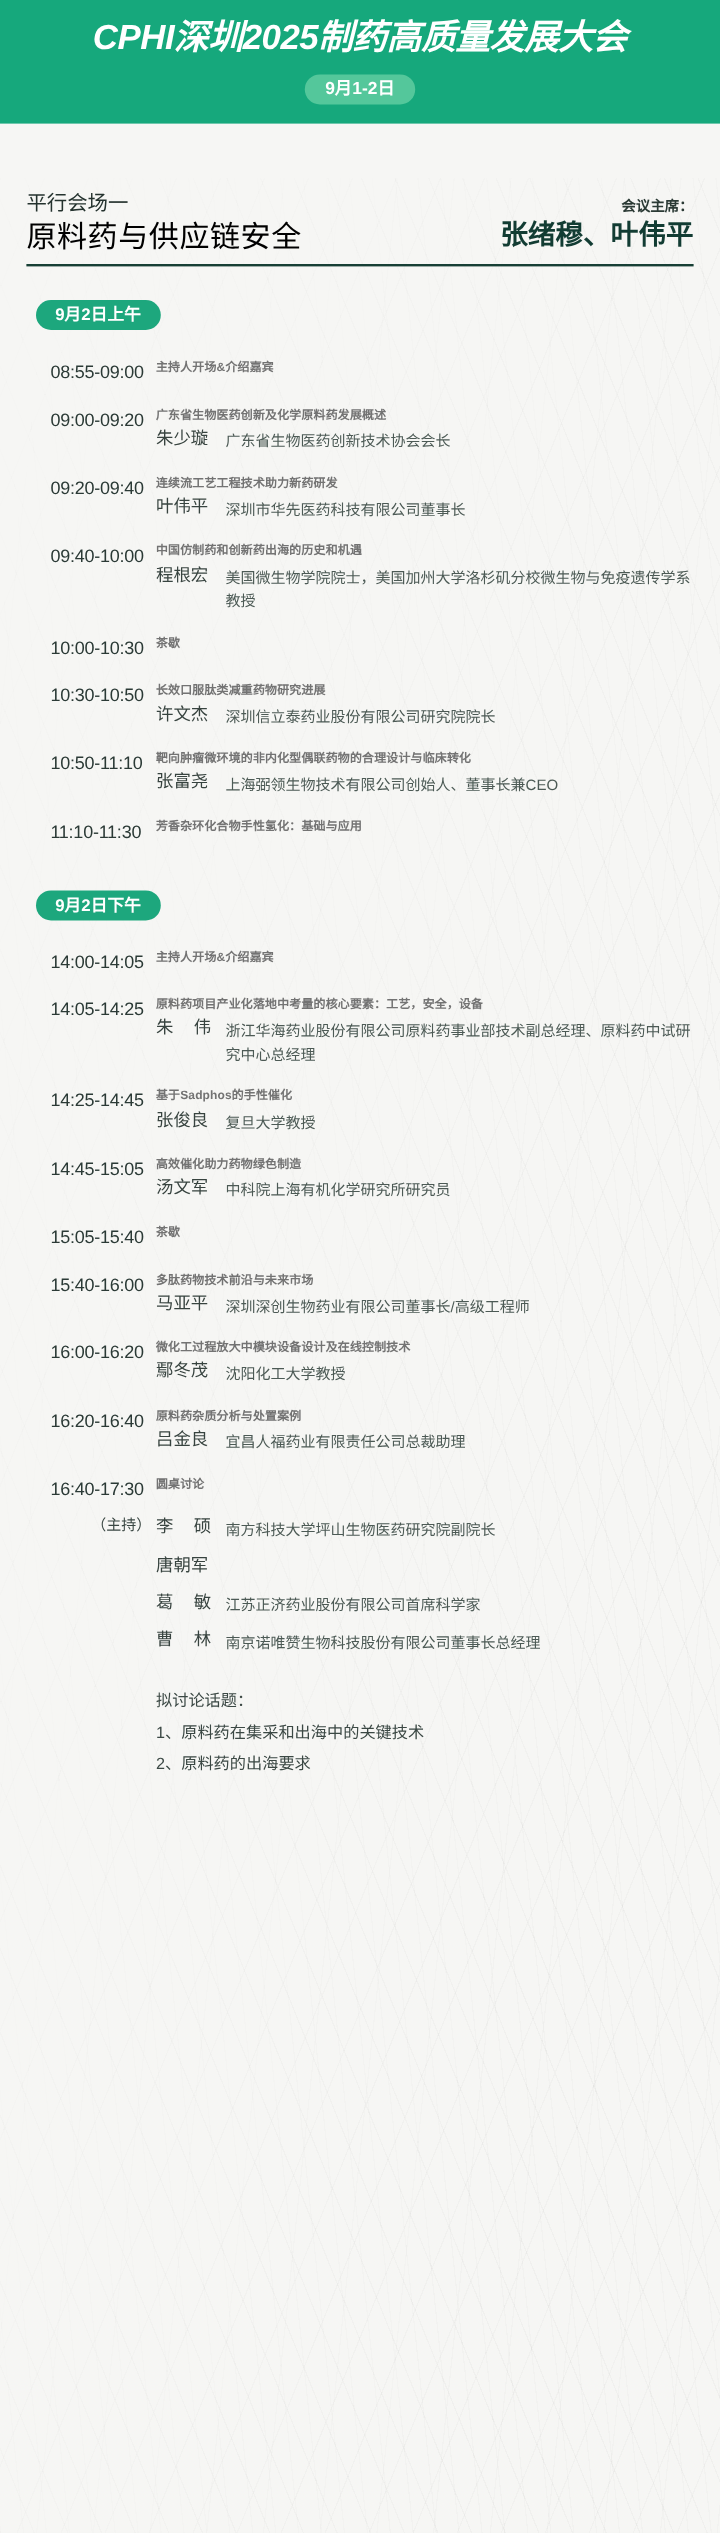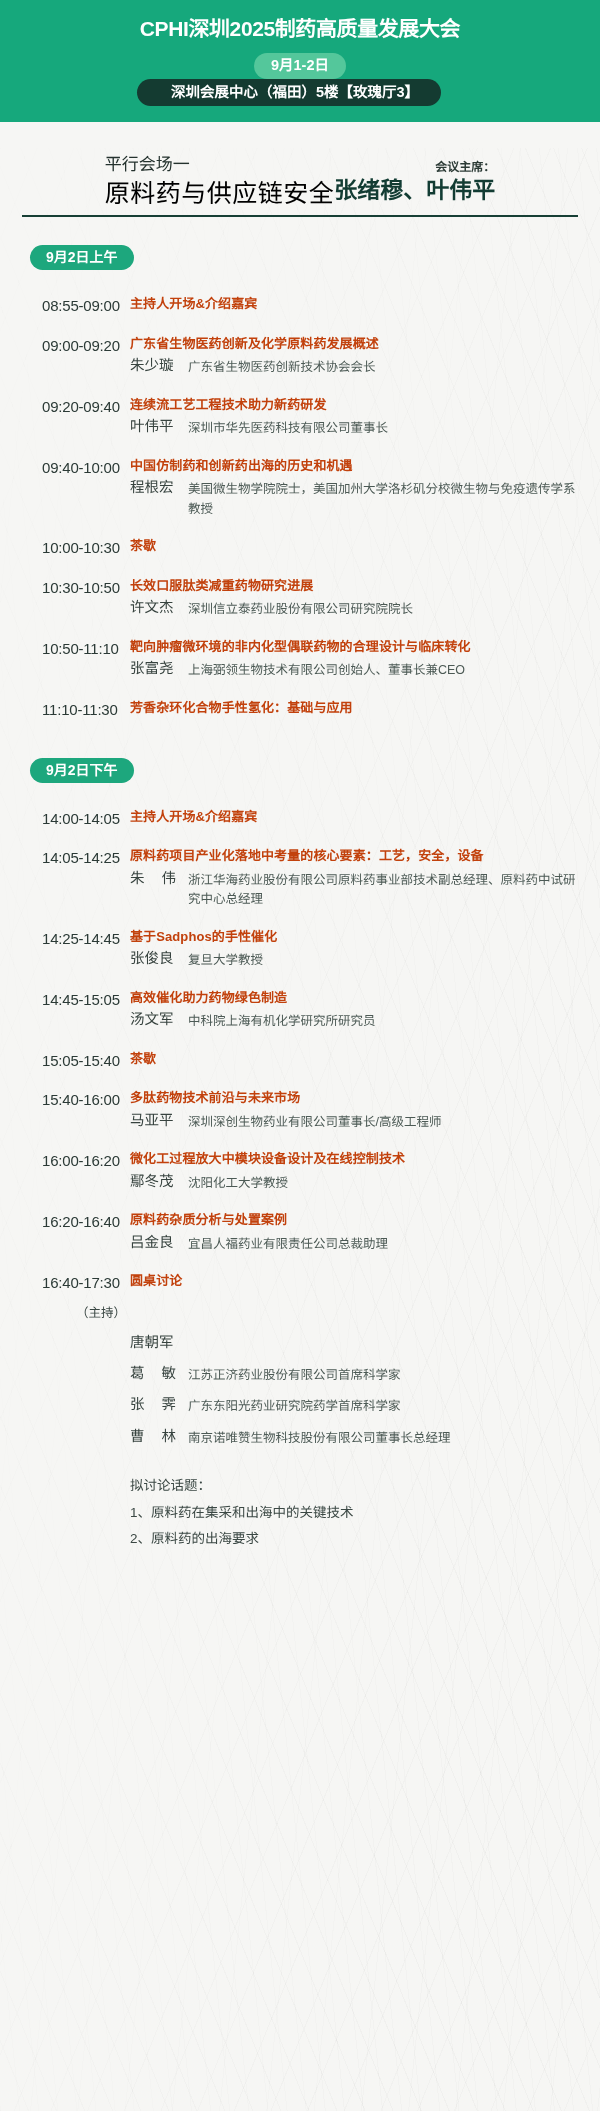--- a/index.html
+++ b/index.html
@@ -36,26 +36,27 @@
   
   .banner{
     position:relative;
     background:#16a87c;
     padding:17px 0 16px 0;
     text-align:center;
     z-index:2;
   }
   .banner-title{
     color:#ffffff;
-    font-size:21px;
+    font-size:29px;
     font-weight:700;
     letter-spacing:-0.4px;
     line-height:1.1;
     white-space:nowrap;
     margin:0 0 13px 0;
+    font-style:italic;
   }
   .banner-sub{
     display:flex;
     justify-content:center;
     align-items:center;
     gap:0;
     flex-direction:column;
   }
   .pill-date{
     background:#54c79b;
@@ -85,22 +86,22 @@
 
   
   .content{
     position:relative;
     z-index:3;
     padding:0 22px;
   }
   .sess-head{
     display:flex;
     align-items:flex-end;
-    justify-content:center;
-    padding-top:32px;
+    justify-content:space-between;
+    padding-top:56px;
   }
   .sess-left{ flex:0 0 auto; }
   .sess-kicker{
     font-size:17px;
     color:#24322e;
     font-weight:400;
     line-height:1.35;
     margin-bottom:1px;
   }
   .sess-title{
@@ -161,23 +162,23 @@
     font-size:15px;
     color:#2b3a36;
     line-height:1.45;
     padding-left:20px;
     box-sizing:border-box;
     white-space:nowrap;
     letter-spacing:-0.2px;
   }
   .row .body{ flex:1 1 auto; min-width:0; }
   .row .ttl{
-    font-size:13px;
-    font-weight:700;
-    color:#c2410c;
+    font-size:10px;
+    font-weight:700;
+    color:#737373;
     line-height:1.42;
     letter-spacing:.1px;
   }
   .spk{
     display:flex;
     align-items:flex-start;
     margin-top:2px;
   }
   .spk-name{
     flex:0 0 58px;
@@ -228,21 +229,20 @@
 <body>
 
 <div id="page">
 
   <div class="texture fade-r"></div>
 
   <div class="banner">
     <div class="banner-title">CPHI深圳2025制药高质量发展大会</div>
     <div class="banner-sub">
       <span class="pill-date">9月1-2日</span>
-      <span class="pill-venue">深圳会展中心（福田）5楼【玫瑰厅3】</span>
     </div>
   </div>
 
   <div class="content">
 
     
     <div class="sess-head">
       <div class="sess-left">
         <div class="sess-kicker">平行会场一</div>
         <div class="sess-title">原料药与供应链安全</div>
@@ -422,44 +422,41 @@
 
       <div class="row">
         <div class="time">16:40-17:30</div>
         <div class="body">
           <div class="ttl">圆桌讨论</div>
         </div>
       </div>
 
       <div class="panel-row">
         <div class="moderator-tag">（主持）</div>
+        <div class="spk" style="flex:1 1 auto;">
+          <div class="spk-name wide">李硕</div>
+          <div class="spk-org">南方科技大学坪山生物医药研究院副院长</div>
+        </div>
       </div>
 
       <div class="panel-row">
         <div class="spacer"></div>
         <div class="spk" style="flex:1 1 auto;gap:44px;">
           <div class="spk-name">唐朝军</div>
         </div>
       </div>
 
       <div class="panel-row">
         <div class="spacer"></div>
         <div class="spk" style="flex:1 1 auto;">
           <div class="spk-name wide">葛敏</div>
           <div class="spk-org">江苏正济药业股份有限公司首席科学家</div>
         </div>
       </div>
 
-      <div class="panel-row">
-        <div class="spacer"></div>
-        <div class="spk" style="flex:1 1 auto;">
-          <div class="spk-name wide">张霁</div>
-          <div class="spk-org">广东东阳光药业研究院药学首席科学家</div>
-        </div>
-      </div>
 
       <div class="panel-row">
         <div class="spacer"></div>
         <div class="spk" style="flex:1 1 auto;">
           <div class="spk-name wide">曹林</div>
           <div class="spk-org">南京诺唯赞生物科技股份有限公司董事长总经理</div>
         </div>
       </div>
 
       <div class="panel-row">

